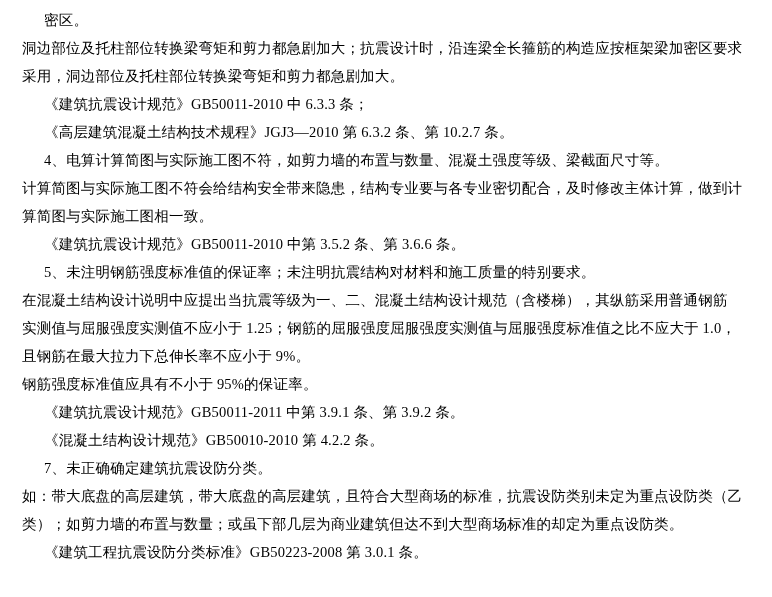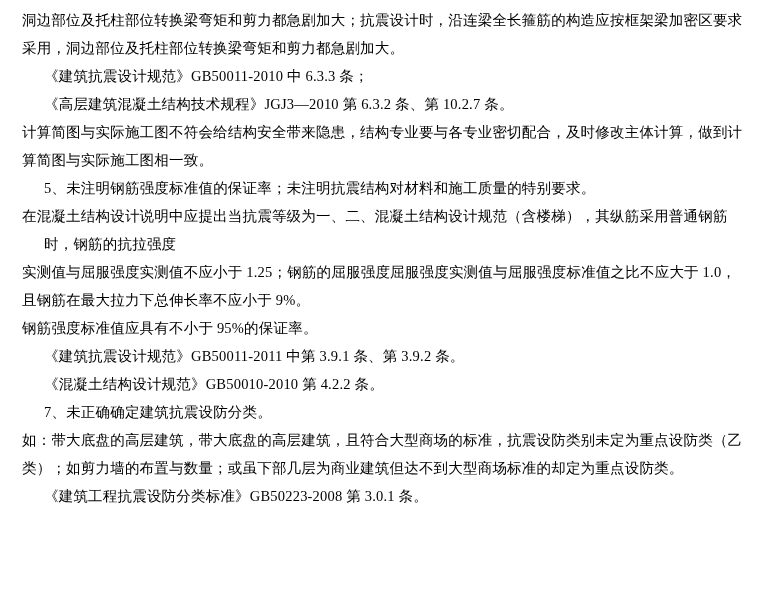--- a/index.html
+++ b/index.html
@@ -29,29 +29,31 @@
     padding-left: 22px;
   }
   .pad2 {
     padding-left: 22px;
   }
 </style>
 </head>
 <body>
 
 <div id="doc">
+    <div class="line pad1">密区。</div>
     <div class="line">洞边部位及托柱部位转换梁弯矩和剪力都急剧加大；抗震设计时，沿连梁全长箍筋的构造应按框架梁加密区要求</div>
     <div class="line">采用，洞边部位及托柱部位转换梁弯矩和剪力都急剧加大。</div>
     <div class="line pad1">《建筑抗震设计规范》GB50011-2010 中 6.3.3 条；</div>
     <div class="line pad1">《高层建筑混凝土结构技术规程》JGJ3—2010 第 6.3.2 条、第 10.2.7 条。</div>
+    <div class="line pad1">4、电算计算简图与实际施工图不符，如剪力墙的布置与数量、混凝土强度等级、梁截面尺寸等。</div>
     <div class="line">计算简图与实际施工图不符会给结构安全带来隐患，结构专业要与各专业密切配合，及时修改主体计算，做到计</div>
     <div class="line">算简图与实际施工图相一致。</div>
+    <div class="line pad1">《建筑抗震设计规范》GB50011-2010 中第 3.5.2 条、第 3.6.6 条。</div>
     <div class="line pad1">5、未注明钢筋强度标准值的保证率；未注明抗震结构对材料和施工质量的特别要求。</div>
     <div class="line">在混凝土结构设计说明中应提出当抗震等级为一、二、混凝土结构设计规范（含楼梯），其纵筋采用普通钢筋</div>
-    <div class="line pad2">时，钢筋的抗拉强度</div>
     <div class="line">实测值与屈服强度实测值不应小于 1.25；钢筋的屈服强度屈服强度实测值与屈服强度标准值之比不应大于 1.0，</div>
     <div class="line">且钢筋在最大拉力下总伸长率不应小于 9%。</div>
     <div class="line">钢筋强度标准值应具有不小于 95%的保证率。</div>
     <div class="line pad1">《建筑抗震设计规范》GB50011-2011 中第 3.9.1 条、第 3.9.2 条。</div>
     <div class="line pad1">《混凝土结构设计规范》GB50010-2010 第 4.2.2 条。</div>
     <div class="line pad1">7、未正确确定建筑抗震设防分类。</div>
     <div class="line">如：带大底盘的高层建筑，带大底盘的高层建筑，且符合大型商场的标准，抗震设防类别未定为重点设防类（乙</div>
     <div class="line">类）；如剪力墙的布置与数量；或虽下部几层为商业建筑但达不到大型商场标准的却定为重点设防类。</div>
     <div class="line pad1">《建筑工程抗震设防分类标准》GB50223-2008 第 3.0.1 条。</div>
   </div>

